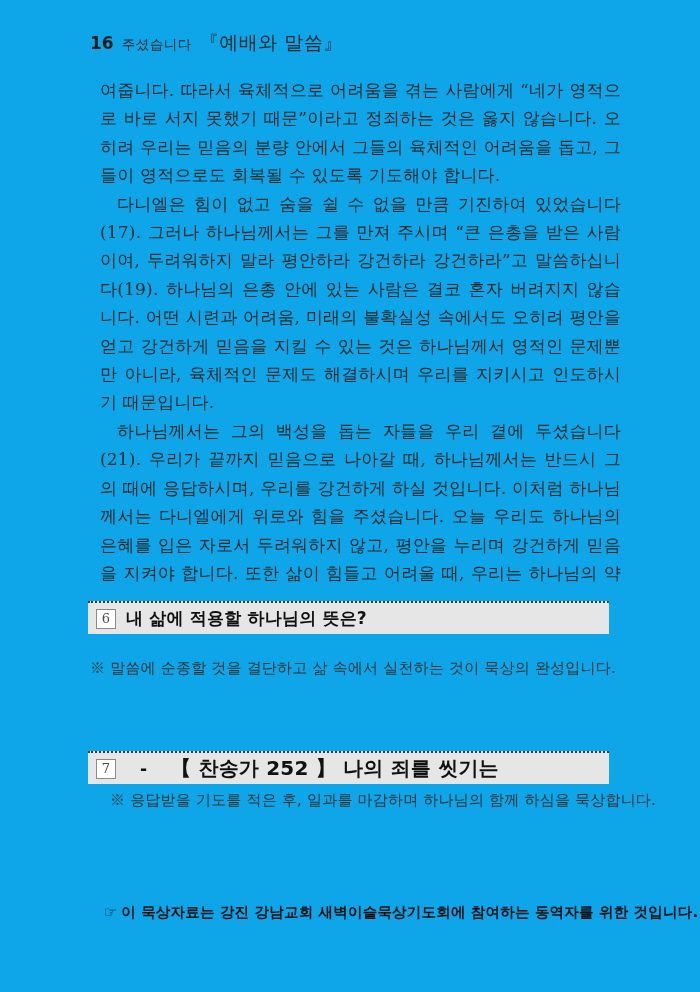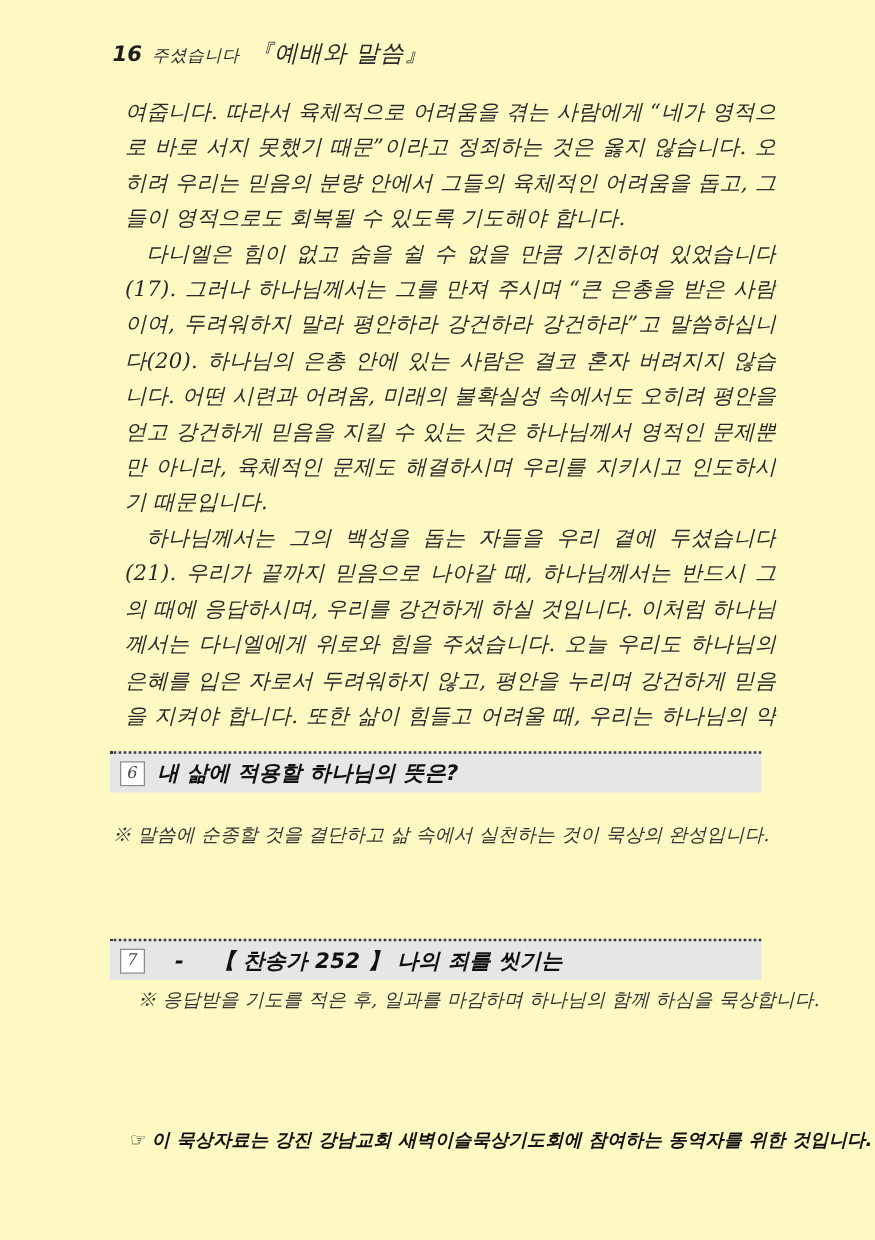--- a/index.html
+++ b/index.html
@@ -4,25 +4,24 @@
 <style>
   html, body {
     margin: 0;
     padding: 0;
     background: #ffffff;
   }
   .page {
     position: relative;
     width: 700px;
     height: 992px;
-    background: #fef9c3;
+    background: #0ea5e9;
     overflow: hidden;
     font-family: "DejaVu Serif", serif;
     color: #262626;
-    font-style: italic;
   }
   .content {
     position: absolute;
     left: 88px;
     width: 521px;
     top: 0;
     height: 100%;
   }
 
   
@@ -107,21 +106,21 @@
     letter-spacing: 0.2px;
     white-space: nowrap;
   }
   .section-bar .sec-sep {
     font-size: 17px;
     font-weight: bold;
     color: #111111;
     margin: 0 14px;
   }
   .section-bar .sec-hymn {
-    font-size: 17px;
+    font-size: 20px;
     font-weight: bold;
     color: #111111;
     letter-spacing: 0.2px;
     white-space: nowrap;
   }
   #section-6 { top: 601px; }
   #section-7 { top: 751px; }
 
   .section-note {
     position: absolute;
@@ -161,21 +160,21 @@
   <div class="content">
 
     <div class="running-head">
       <span class="pageno">16</span>
       <span class="booklet">주셨습니다</span>
       <span class="series">『예배와 말씀』</span>
     </div>
 
     <div class="body-text">
       <p>여줍니다. 따라서 육체적으로 어려움을 겪는 사람에게 “네가 영적으로 바로 서지 못했기 때문”이라고 정죄하는 것은 옳지 않습니다. 오히려 우리는 믿음의 분량 안에서 그들의 육체적인 어려움을 돕고, 그들이 영적으로도 회복될 수 있도록 기도해야 합니다.</p>
-      <p class="indent">다니엘은 힘이 없고 숨을 쉴 수 없을 만큼 기진하여 있었습니다(17). 그러나 하나님께서는 그를 만져 주시며 “큰 은총을 받은 사람이여, 두려워하지 말라 평안하라 강건하라 강건하라”고 말씀하십니다(20). 하나님의 은총 안에 있는 사람은 결코 혼자 버려지지 않습니다. 어떤 시련과 어려움, 미래의 불확실성 속에서도 오히려 평안을 얻고 강건하게 믿음을 지킬 수 있는 것은 하나님께서 영적인 문제뿐만 아니라, 육체적인 문제도 해결하시며 우리를 지키시고 인도하시기 때문입니다.</p>
+      <p class="indent">다니엘은 힘이 없고 숨을 쉴 수 없을 만큼 기진하여 있었습니다(17). 그러나 하나님께서는 그를 만져 주시며 “큰 은총을 받은 사람이여, 두려워하지 말라 평안하라 강건하라 강건하라”고 말씀하십니다(19). 하나님의 은총 안에 있는 사람은 결코 혼자 버려지지 않습니다. 어떤 시련과 어려움, 미래의 불확실성 속에서도 오히려 평안을 얻고 강건하게 믿음을 지킬 수 있는 것은 하나님께서 영적인 문제뿐만 아니라, 육체적인 문제도 해결하시며 우리를 지키시고 인도하시기 때문입니다.</p>
       <p class="indent">하나님께서는 그의 백성을 돕는 자들을 우리 곁에 두셨습니다(21). 우리가 끝까지 믿음으로 나아갈 때, 하나님께서는 반드시 그의 때에 응답하시며, 우리를 강건하게 하실 것입니다. 이처럼 하나님께서는 다니엘에게 위로와 힘을 주셨습니다. 오늘 우리도 하나님의 은혜를 입은 자로서 두려워하지 않고, 평안을 누리며 강건하게 믿음을 지켜야 합니다. 또한 삶이 힘들고 어려울 때, 우리는 하나님의 약속을 기억하며 끝까지 믿음으로 나아가야 합니다. 기도가 지연되는 것처럼 보일 때에도 이미 주어진 응답을 믿고, 흔들리지 않는 믿음으로 나아가는 자가 되어야 합니다. 하나님께서 우리를 도우시고, 우리의 길을 열어 주실 것입니다.</p>
     </div>
 
     <div class="section-bar" id="section-6">
       <span class="numbox">6</span>
       <span class="sec-title">내 삶에 적용할 하나님의 뜻은?</span>
     </div>
     <div class="section-note" id="note-6">※ 말씀에 순종할 것을 결단하고 삶 속에서 실천하는 것이 묵상의 완성입니다.</div>
 
     <div class="section-bar" id="section-7">

